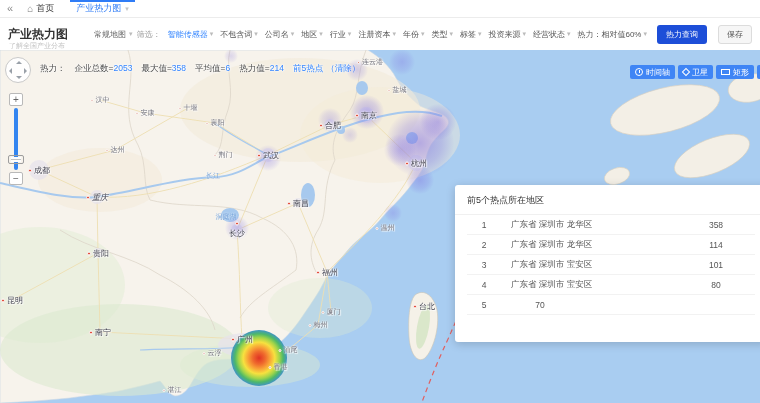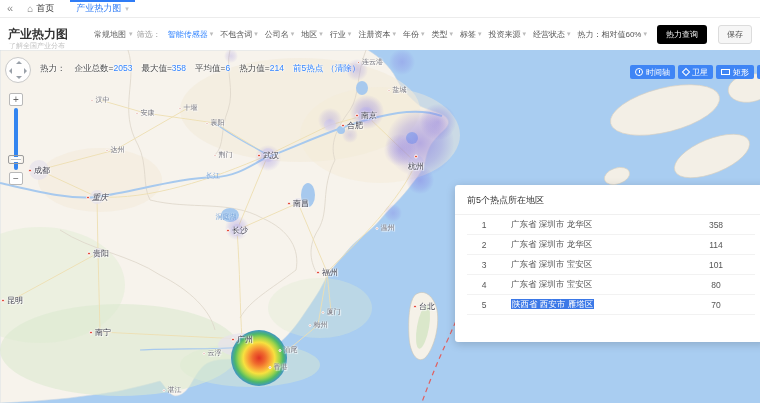--- a/index.html
+++ b/index.html
@@ -22,21 +22,21 @@
   .header { position:relative; height:32px; background:#fff; display:flex; align-items:center;
             padding:0 8px; white-space:nowrap; }
   .ptitle { font-size:12px; font-weight:bold; color:#333; }
   .maptype { margin-left:26px; font-size:8px; color:#666; display:flex; align-items:center; gap:3px; }
   .maptype .caret, .filter .caret { color:#bbb; font-size:7px; }
   .subtitle { position:absolute; left:9px; top:23px; font-size:7px; color:#c5c5c5; }
   .filters { margin-left:auto; display:flex; align-items:center; gap:7px; font-size:8px; color:#555; }
   .fprefix { color:#9a9a9a; }
   .filter { display:flex; align-items:center; gap:2px; cursor:pointer; }
   .filter.active .flabel { color:#3385ff; }
-  .btn-query { background:#000000; color:#fff; border:none; font-size:8px; padding:4px 9px;
+  .btn-query { background:#1d4ed8; color:#fff; border:none; font-size:8px; padding:4px 9px;
                border-radius:3px; margin-left:3px; cursor:pointer; font-family:inherit; }
   .btn-save { background:#f6f6f6; color:#555; border:1px solid #dcdcdc; font-size:8px; padding:3px 8px;
               border-radius:3px; margin-left:4px; cursor:pointer; font-family:inherit; }
 
   
   .map { position:absolute; left:0; top:50px; width:760px; height:386px; overflow:hidden;
          background:#a9cdf1; }
   .basemap { position:absolute; left:0; top:0; }
 
   .blob { position:absolute; transform:translate(-50%,-50%); border-radius:50%; pointer-events:none;
@@ -335,21 +335,20 @@
               <span class="col-region">广东省 深圳市 宝安区</span>
               <span class="col-count">101</span>
             </div>
             <div class="prow">
               <span class="col-idx">4</span>
               <span class="col-region">广东省 深圳市 宝安区</span>
               <span class="col-count">80</span>
             </div>
             <div class="prow">
               <span class="col-idx">5</span>
-              <span class="col-region"><span class="sel">陕西省 西安市 雁塔区</span></span>
               <span class="col-count">70</span>
             </div>
           </div>
       </div>
     </div>
   <div class="blob" style="left: 420px; top: 93px; width: 68px; height: 68px; opacity: 0.95;"></div>
       <div class="blob" style="left: 438px; top: 72px; width: 36px; height: 36px; opacity: 0.8;"></div>
       <div class="blob" style="left: 400px; top: 100px; width: 32px; height: 32px; opacity: 0.6;"></div>
       <div class="blob" style="left: 367px; top: 62px; width: 34px; height: 34px; opacity: 0.8;"></div>
       <div class="blob" style="left: 420px; top: 130px; width: 28px; height: 28px; opacity: 0.7;"></div>
@@ -381,37 +380,37 @@
         <span class="cname">昆明</span>
       </div>
       <div class="city t1" style="left: 100px; top: 282px;">
         <span class="cdot"></span>
         <span class="cname">南宁</span>
       </div>
       <div class="city t1" style="left: 268px; top: 105px;">
         <span class="cdot"></span>
         <span class="cname">武汉</span>
       </div>
-      <div class="city t1" style="left: 237px; top: 180px;">
+      <div class="city t1" style="left: 237px; top: 180px; flex-direction: column;">
         <span class="cdot"></span>
         <span class="cname">长沙</span>
       </div>
       <div class="city t1" style="left: 298px; top: 153px;">
         <span class="cdot"></span>
         <span class="cname">南昌</span>
       </div>
-      <div class="city t1" style="left: 330px; top: 75px; margin-left: 22px;">
+      <div class="city t1" style="left: 330px; top: 75px;">
         <span class="cdot"></span>
         <span class="cname">合肥</span>
       </div>
       <div class="city t1" style="left: 366px; top: 65px;">
         <span class="cdot"></span>
         <span class="cname">南京</span>
       </div>
-      <div class="city t1" style="left: 416px; top: 113px; flex-direction: column;">
+      <div class="city t1" style="left: 416px; top: 113px;">
         <span class="cdot"></span>
         <span class="cname">杭州</span>
       </div>
       <div class="city t1" style="left: 327px; top: 222px;">
         <span class="cdot"></span>
         <span class="cname">福州</span>
       </div>
       <div class="city t1" style="left: 242px; top: 289px;">
         <span class="cdot"></span>
         <span class="cname">广州</span>

